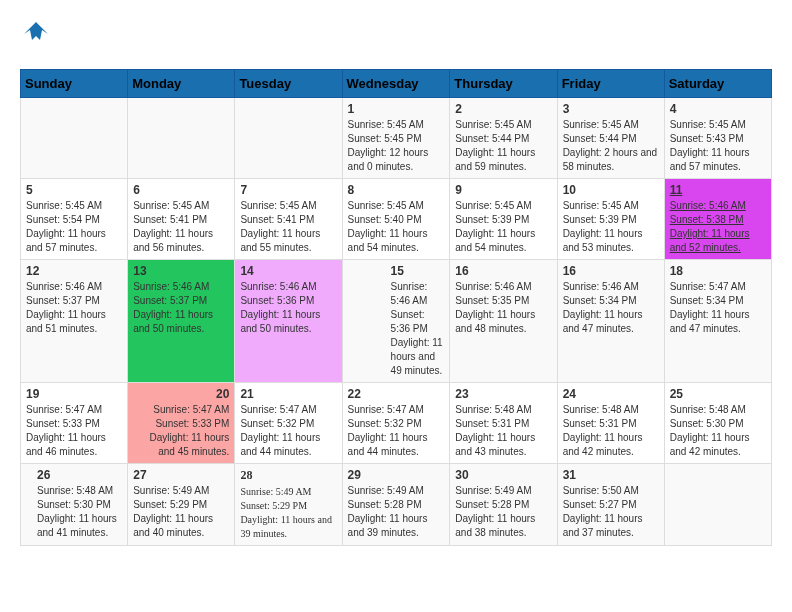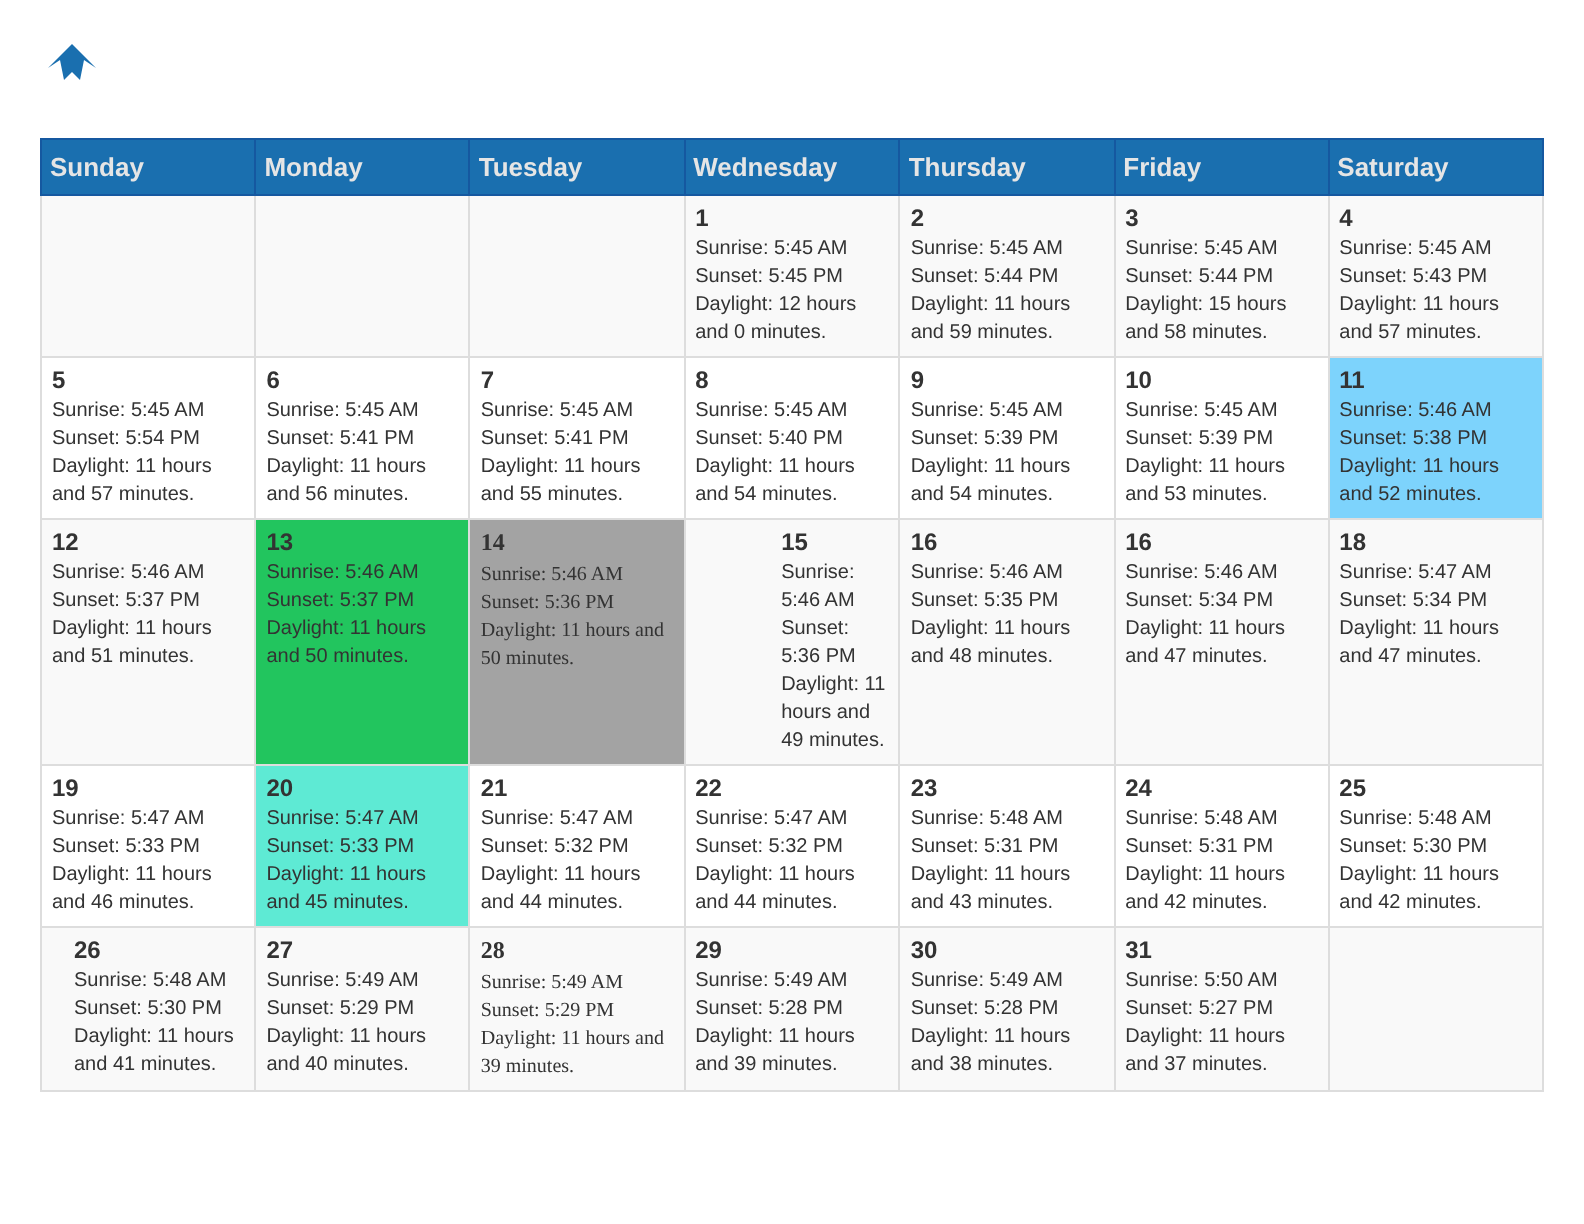--- a/index.html
+++ b/index.html
@@ -49,21 +49,21 @@
       color: #555;
       margin-top: 2px;
     }
     .calendar {
       width: 100%;
       border-collapse: collapse;
       border: 1px solid #ccc;
     }
     .calendar th {
       background-color: #1a6faf;
-      color: #e5e5e5;
+      color: #000000;
       padding: 6px 4px;
       font-size: 13px;
       font-weight: bold;
       text-align: left;
       border: 1px solid #1558a0;
     }
     .calendar td {
       vertical-align: top;
       padding: 4px 5px;
       font-size: 10px;
@@ -137,21 +137,21 @@
             <div>Sunrise: 5:45 AM</div>
             <div>Sunset: 5:44 PM</div>
             <div>Daylight: 11 hours and 59 minutes.</div>
           </div>
         </td>
         <td style="background-color: rgb(249, 249, 249);">
           <span class="day-number">3</span>
           <div class="day-info">
             <div>Sunrise: 5:45 AM</div>
             <div>Sunset: 5:44 PM</div>
-            <div>Daylight: 15 hours and 58 minutes.</div>
+            <div>Daylight: 2 hours and 58 minutes.</div>
           </div>
         </td>
         <td style="background-color: rgb(249, 249, 249);">
           <span class="day-number">4</span>
           <div class="day-info">
             <div>Sunrise: 5:45 AM</div>
             <div>Sunset: 5:43 PM</div>
             <div>Daylight: 11 hours and 57 minutes.</div>
           </div>
         </td>
@@ -198,21 +198,21 @@
           </div>
         </td>
         <td style="background-color: rgb(255, 255, 255);">
           <span class="day-number">10</span>
           <div class="day-info">
             <div>Sunrise: 5:45 AM</div>
             <div>Sunset: 5:39 PM</div>
             <div>Daylight: 11 hours and 53 minutes.</div>
           </div>
         </td>
-        <td style="background-color: #7dd3fc;">
+        <td style="background-color: #d946ef; text-decoration: underline;">
           <span class="day-number">11</span>
           <div class="day-info">
             <div>Sunrise: 5:46 AM</div>
             <div>Sunset: 5:38 PM</div>
             <div>Daylight: 11 hours and 52 minutes.</div>
           </div>
         </td>
       </tr>
       <tr>
         <td style="background-color: rgb(249, 249, 249); margin-top: 21px;">
@@ -224,21 +224,21 @@
           </div>
         </td>
         <td style="background-color: #22c55e;">
           <span class="day-number">13</span>
           <div class="day-info">
             <div>Sunrise: 5:46 AM</div>
             <div>Sunset: 5:37 PM</div>
             <div>Daylight: 11 hours and 50 minutes.</div>
           </div>
         </td>
-        <td style="background-color: #a3a3a3; font-family: Liberation Serif, serif;">
+        <td style="background-color: #f0abfc;">
           <span class="day-number">14</span>
           <div class="day-info">
             <div>Sunrise: 5:46 AM</div>
             <div>Sunset: 5:36 PM</div>
             <div>Daylight: 11 hours and 50 minutes.</div>
           </div>
         </td>
         <td style="background-color: rgb(249, 249, 249); padding-left: 48px;">
           <span class="day-number">15</span>
           <div class="day-info">
@@ -274,21 +274,21 @@
       </tr>
       <tr>
         <td style="background-color: rgb(255, 255, 255);">
           <span class="day-number">19</span>
           <div class="day-info">
             <div>Sunrise: 5:47 AM</div>
             <div>Sunset: 5:33 PM</div>
             <div>Daylight: 11 hours and 46 minutes.</div>
           </div>
         </td>
-        <td style="background-color: #5eead4;">
+        <td style="background-color: #fca5a5; text-align: right;">
           <span class="day-number">20</span>
           <div class="day-info">
             <div>Sunrise: 5:47 AM</div>
             <div>Sunset: 5:33 PM</div>
             <div>Daylight: 11 hours and 45 minutes.</div>
           </div>
         </td>
         <td style="background-color: rgb(255, 255, 255);">
           <span class="day-number">21</span>
           <div class="day-info">

